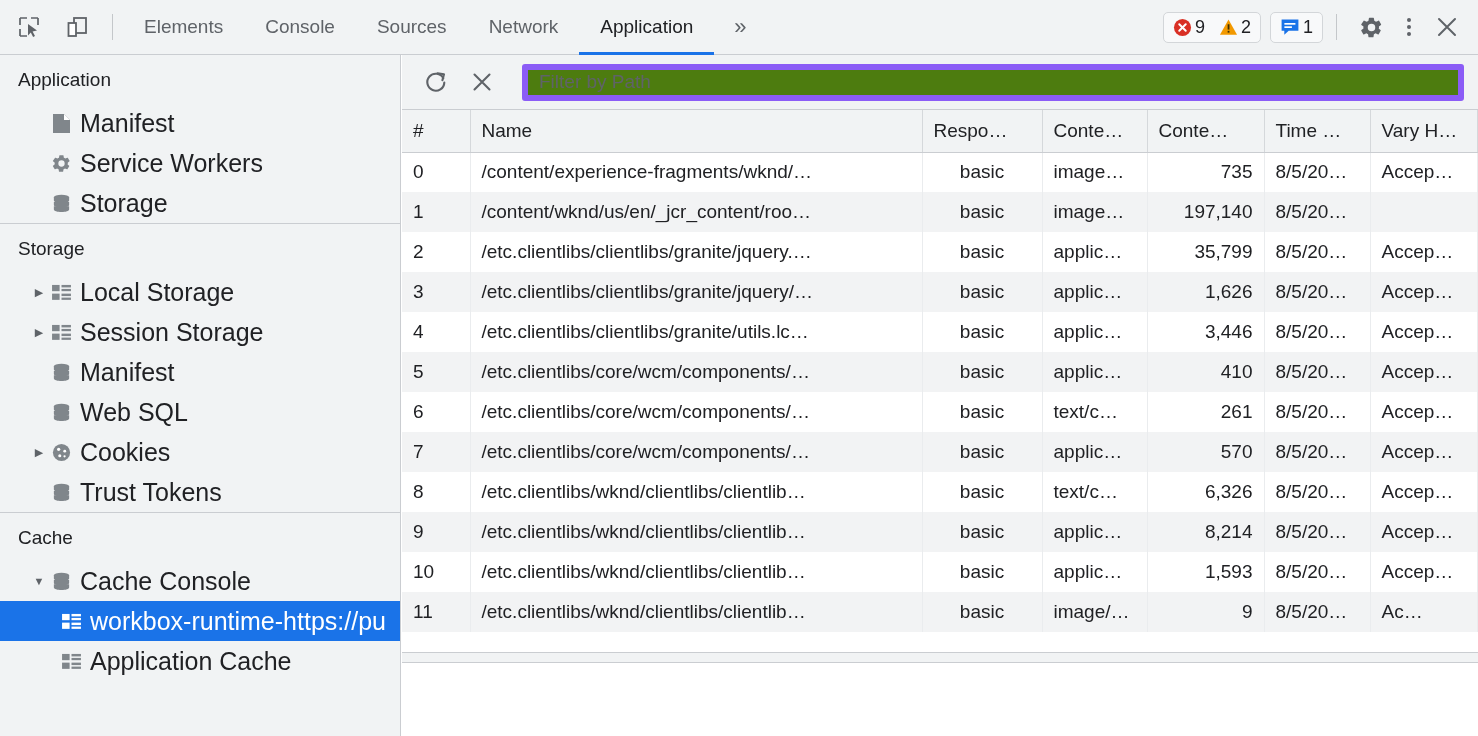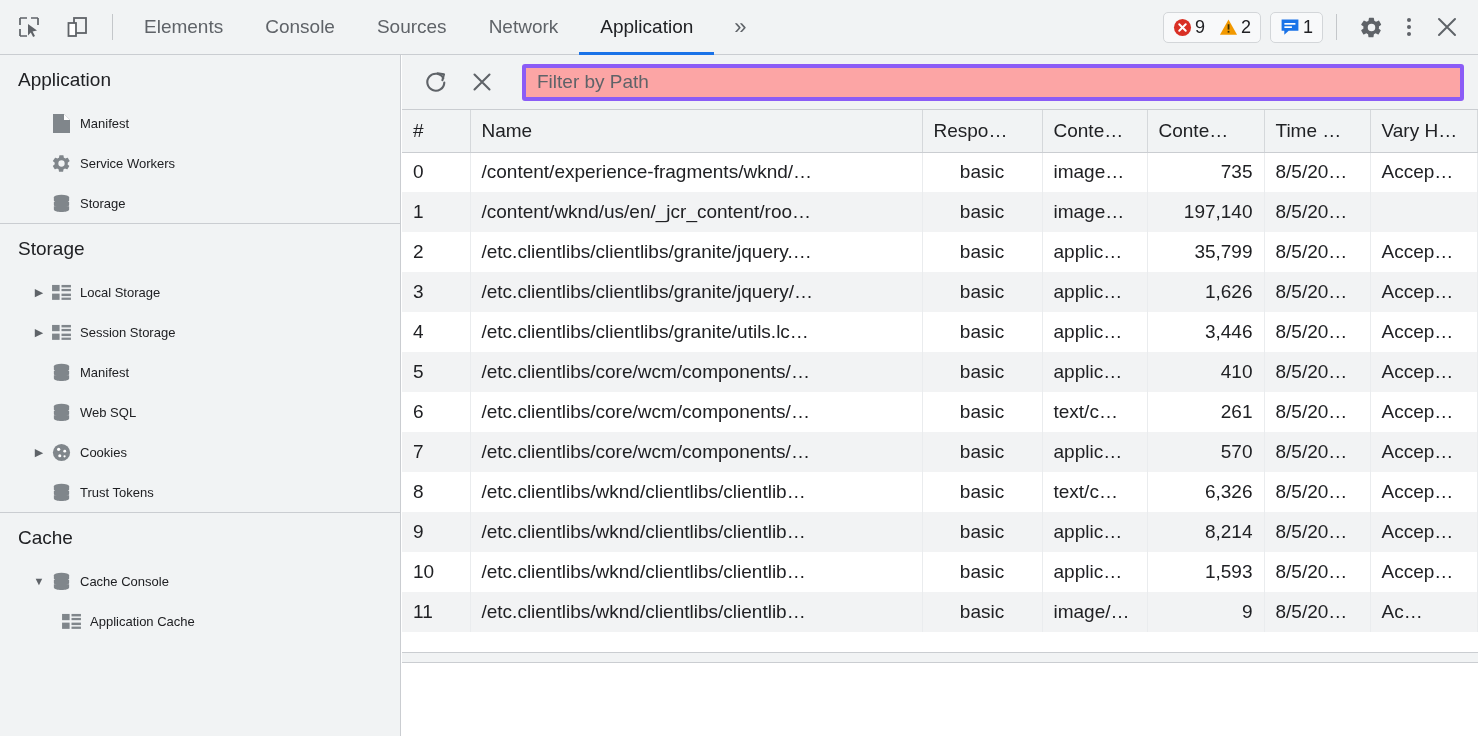--- a/index.html
+++ b/index.html
@@ -81,38 +81,38 @@
   .tree-item.selected .tree-label { color: #ffffff; }
   .twisty {
     width: 18px; min-width: 18px; display: flex; align-items: center; justify-content: center;
     color: #5f6368; font-size: 11px;
   }
   .twisty.spacer { visibility: hidden; }
   .tree-ico {
     width: 26px; min-width: 26px; display: flex; align-items: center; justify-content: center;
     margin-right: 6px;
   }
-  .tree-label { font-size: 13px; color: #202124; }
+  .tree-label { font-size: 25px; color: #202124; }
 
   
   .main {
     position: absolute; left: 402px; top: 55px; width: 1076px; height: 681px;
     background: #ffffff;
   }
   .main-toolbar {
     height: 55px; background: #f1f3f4; display: flex; align-items: center;
     padding: 0 14px 0 16px; border-bottom: 1px solid #cacdd1;
   }
   .mt-btn {
     width: 36px; height: 36px; display: flex; align-items: center; justify-content: center;
     cursor: pointer; margin-right: 10px;
   }
   .filter-input {
-    flex: 1; height: 37px; background: #fca5a5;
-    border: 4px solid #8b5cf6; border-radius: 3px;
+    flex: 1; height: 37px; background: #4d7c0f;
+    border: 6px solid #8b5cf6; border-radius: 3px;
     font-size: 19px; color: #202124; padding: 0 11px;
     font-family: "Liberation Sans", sans-serif; outline: none;
     margin-left: 12px;
   }
   .filter-input::placeholder { color: #5f6368; }
 
   
   .table-wrap { position: relative; height: 553px; overflow: hidden; background: #fff; }
   table.dt { border-collapse: collapse; width: 100%; table-layout: fixed; }
   table.dt th {
@@ -374,20 +374,33 @@
           <svg width="21" height="21" viewBox="0 0 22 22">
             <ellipse cx="11" cy="4.6" rx="8" ry="2.7" fill="#80868b"></ellipse>
             <path d="M3 4.6 v3.2 c0 1.5 3.6 2.7 8 2.7 s8-1.2 8-2.7 V4.6 Z" fill="#80868b"></path>
             <path d="M3 9.3 v3.2 c0 1.5 3.6 2.7 8 2.7 s8-1.2 8-2.7 V9.3 Z" fill="#80868b"></path>
             <path d="M3 14 v3.2 c0 1.5 3.6 2.7 8 2.7 s8-1.2 8-2.7 V14 Z" fill="#80868b"></path>
           </svg>
         </span>
         <span class="tree-label">Cache Console</span>
       </div>
 
+      <div class="tree-item depth2 selected">
+        <span class="tree-ico">
+          <svg width="21" height="17" viewBox="0 0 22 18">
+            <rect x="1" y="1" width="8" height="6.6" fill="#ffffff"></rect>
+            <rect x="11" y="1" width="10" height="2.6" fill="#ffffff"></rect>
+            <rect x="11" y="5.2" width="10" height="2.4" fill="#ffffff"></rect>
+            <rect x="1" y="10.2" width="8" height="6.6" fill="#ffffff"></rect>
+            <rect x="11" y="10.2" width="10" height="2.6" fill="#ffffff"></rect>
+            <rect x="11" y="14.4" width="10" height="2.4" fill="#ffffff"></rect>
+          </svg>
+        </span>
+        <span class="tree-label">workbox-runtime-https://pu</span>
+      </div>
 
       <div class="tree-item depth2">
         <span class="tree-ico">
           <svg width="21" height="17" viewBox="0 0 22 18">
             <rect x="1" y="1" width="8" height="6.6" fill="#80868b"></rect>
             <rect x="11" y="1" width="10" height="2.6" fill="#80868b"></rect>
             <rect x="11" y="5.2" width="10" height="2.4" fill="#80868b"></rect>
             <rect x="1" y="10.2" width="8" height="6.6" fill="#80868b"></rect>
             <rect x="11" y="10.2" width="10" height="2.6" fill="#80868b"></rect>
             <rect x="11" y="14.4" width="10" height="2.4" fill="#80868b"></rect>

